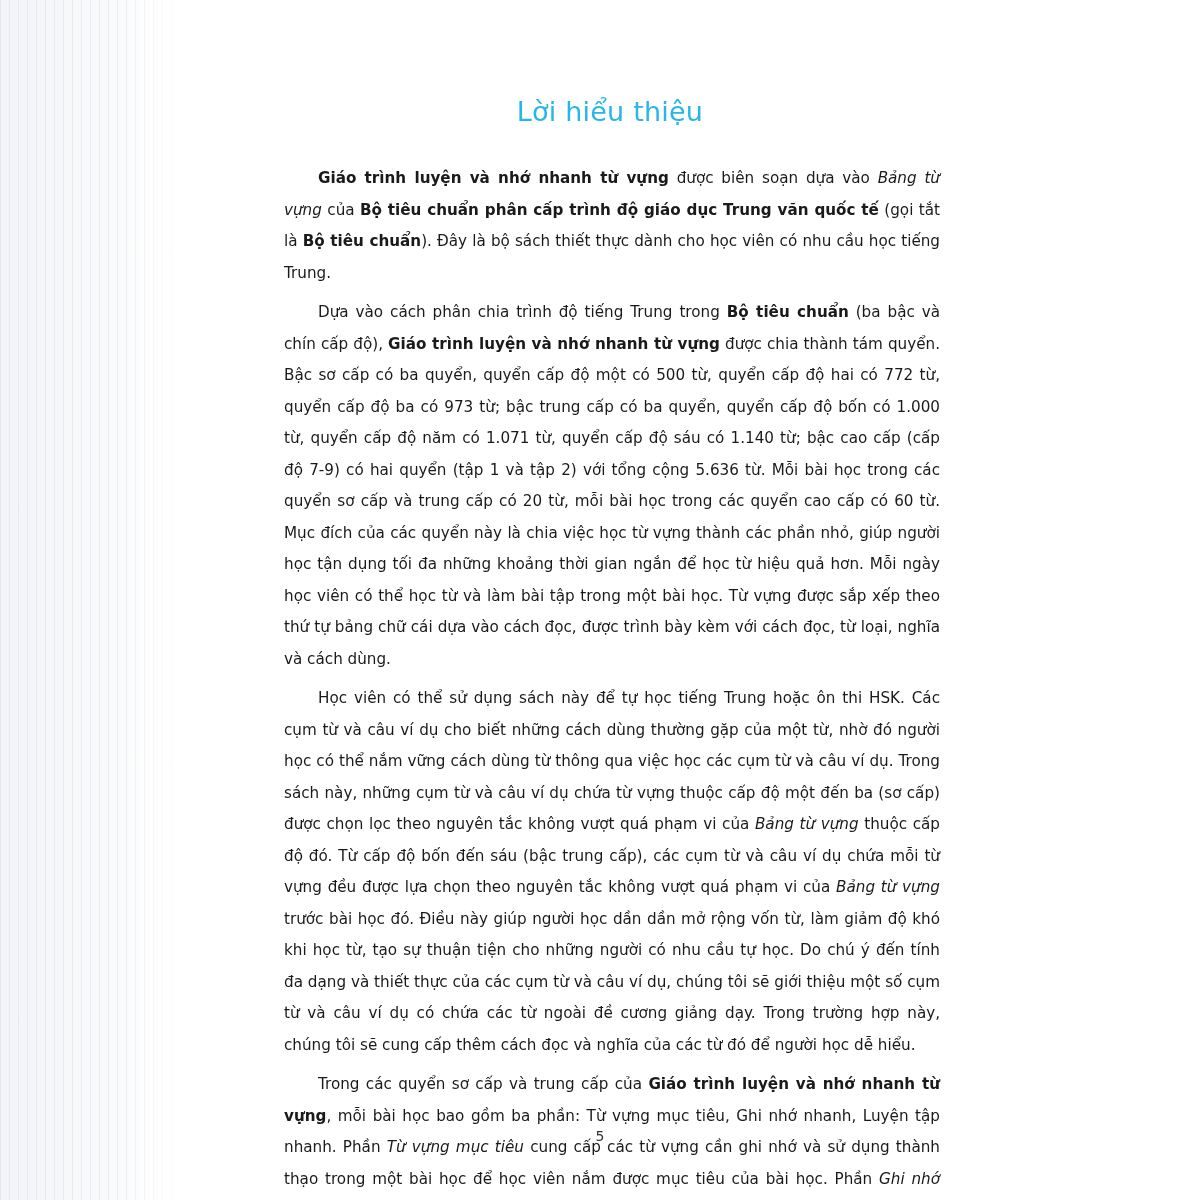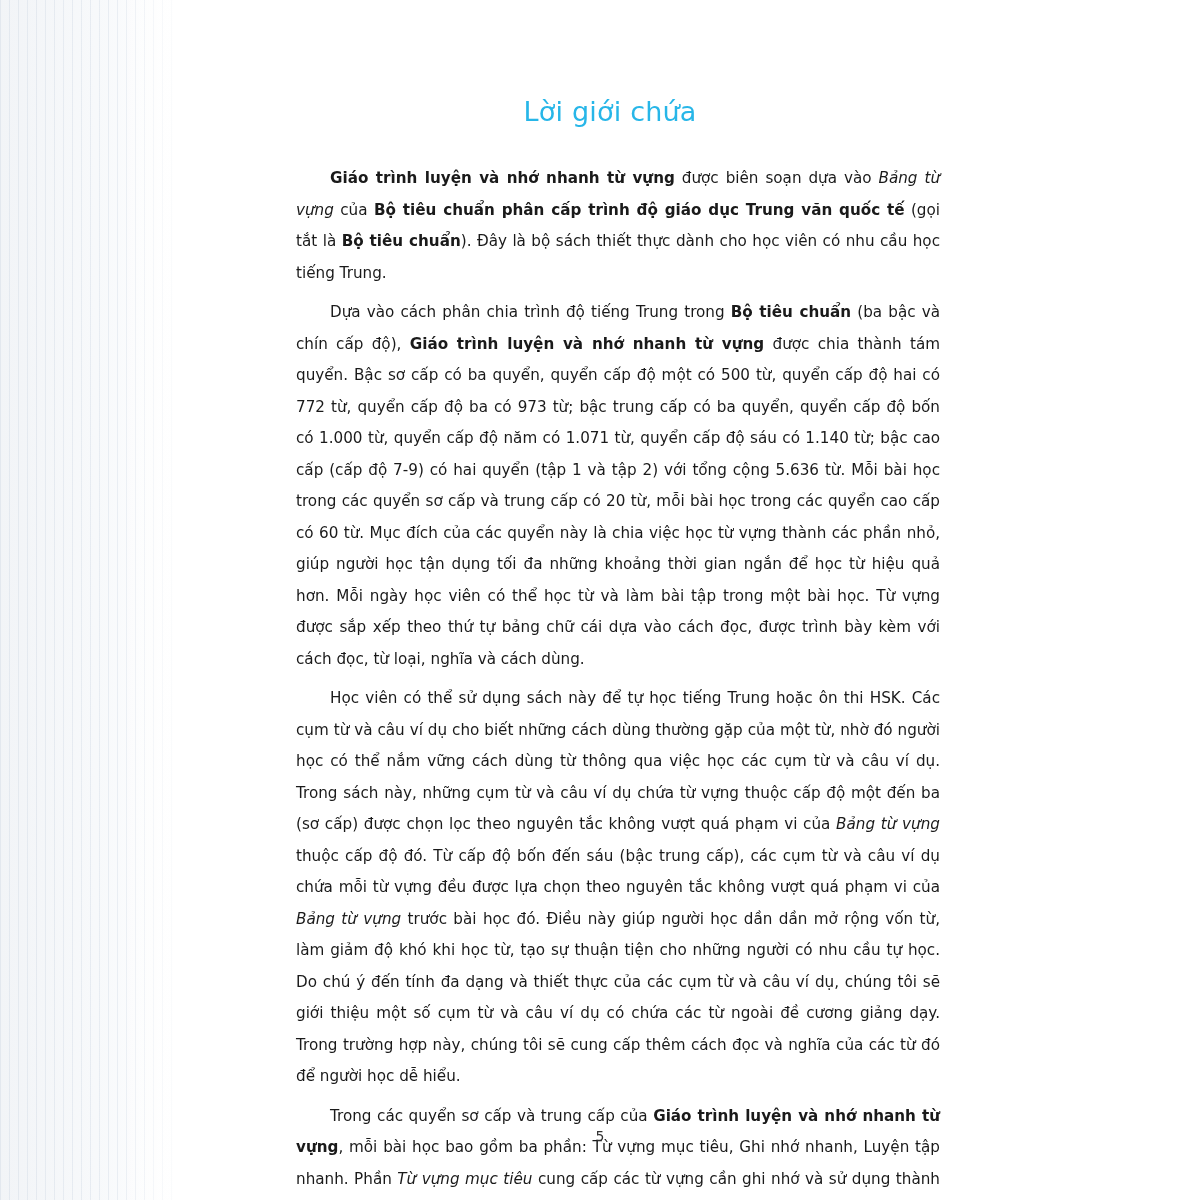--- a/index.html
+++ b/index.html
@@ -66,21 +66,21 @@
   .doc-title {
     color: #27b6e8;
     font-size: 27px;
     font-weight: normal;
     text-align: center;
     margin: 0 0 36px 0;
     letter-spacing: 0.2px;
   }
 
   .para {
-    margin: 0 0 3px 16px;
+    margin: 0 0 3px 4px;
     text-indent: 34px;
     text-align: justify;
     font-size: 15.2px;
     line-height: 31.5px;
     color: #1a1a1a;
   }
   .para + .para {
     margin-top: 8px;
   }
 
@@ -100,21 +100,21 @@
 </head>
 <body>
 
 <div class="page">
 
   <div class="gutter-shade"></div>
   <div class="gutter-lines"></div>
   <div class="gutter-fade"></div>
 
   <div class="content">
-    <h1 class="doc-title" style="color: rgb(39, 182, 232);">Lời giới chứa</h1>
+    <h1 class="doc-title" style="color: rgb(39, 182, 232);">Lời hiểu thiệu</h1>
 
     <p class="para"><span class="b">Giáo trình luyện và nhớ nhanh từ vựng</span><span> được biên soạn dựa vào </span><span class="i">Bảng từ vựng</span><span> của </span><span class="b">Bộ tiêu chuẩn phân cấp trình độ giáo dục Trung văn quốc tế</span><span> (gọi tắt là </span><span class="b">Bộ tiêu chuẩn</span><span>). Đây là bộ sách thiết thực dành cho học viên có nhu cầu học tiếng Trung.</span></p>
     <p class="para"><span>Dựa vào cách phân chia trình độ tiếng Trung trong </span><span class="b">Bộ tiêu chuẩn</span><span> (ba bậc và chín cấp độ), </span><span class="b">Giáo trình luyện và nhớ nhanh từ vựng</span><span> được chia thành tám quyển. Bậc sơ cấp có ba quyển, quyển cấp độ một có 500 từ, quyển cấp độ hai có 772 từ, quyển cấp độ ba có 973 từ; bậc trung cấp có ba quyển, quyển cấp độ bốn có 1.000 từ, quyển cấp độ năm có 1.071 từ, quyển cấp độ sáu có 1.140 từ; bậc cao cấp (cấp độ 7-9) có hai quyển (tập 1 và tập 2) với tổng cộng 5.636 từ. Mỗi bài học trong các quyển sơ cấp và trung cấp có 20 từ, mỗi bài học trong các quyển cao cấp có 60 từ. Mục đích của các quyển này là chia việc học từ vựng thành các phần nhỏ, giúp người học tận dụng tối đa những khoảng thời gian ngắn để học từ hiệu quả hơn. Mỗi ngày học viên có thể học từ và làm bài tập trong một bài học. Từ vựng được sắp xếp theo thứ tự bảng chữ cái dựa vào cách đọc, được trình bày kèm với cách đọc, từ loại, nghĩa và cách dùng.</span></p>
     <p class="para"><span>Học viên có thể sử dụng sách này để tự học tiếng Trung hoặc ôn thi HSK. Các cụm từ và câu ví dụ cho biết những cách dùng thường gặp của một từ, nhờ đó người học có thể nắm vững cách dùng từ thông qua việc học các cụm từ và câu ví dụ. Trong sách này, những cụm từ và câu ví dụ chứa từ vựng thuộc cấp độ một đến ba (sơ cấp) được chọn lọc theo nguyên tắc không vượt quá phạm vi của </span><span class="i">Bảng từ vựng</span><span> thuộc cấp độ đó. Từ cấp độ bốn đến sáu (bậc trung cấp), các cụm từ và câu ví dụ chứa mỗi từ vựng đều được lựa chọn theo nguyên tắc không vượt quá phạm vi của </span><span class="i">Bảng từ vựng</span><span> trước bài học đó. Điều này giúp người học dần dần mở rộng vốn từ, làm giảm độ khó khi học từ, tạo sự thuận tiện cho những người có nhu cầu tự học. Do chú ý đến tính đa dạng và thiết thực của các cụm từ và câu ví dụ, chúng tôi sẽ giới thiệu một số cụm từ và câu ví dụ có chứa các từ ngoài đề cương giảng dạy. Trong trường hợp này, chúng tôi sẽ cung cấp thêm cách đọc và nghĩa của các từ đó để người học dễ hiểu.</span></p>
     <p class="para"><span>Trong các quyển sơ cấp và trung cấp của </span><span class="b">Giáo trình luyện và nhớ nhanh từ vựng</span><span>, mỗi bài học bao gồm ba phần: Từ vựng mục tiêu, Ghi nhớ nhanh, Luyện tập nhanh. Phần </span><span class="i">Từ vựng mục tiêu</span><span> cung cấp các từ vựng cần ghi nhớ và sử dụng thành thạo trong một bài học để học viên nắm được mục tiêu của bài học. Phần </span><span class="i">Ghi nhớ nhanh</span><span> cung cấp cách đọc, từ loại, nghĩa và cách dùng của từng từ. Từ vựng mục tiêu được đánh dấu bằng cách gạch chân và in màu, các cụm từ và câu ví dụ được lựa chọn và thiết kế theo hướng vừa tiêu biểu vừa thông dụng, cách vận dụng từ vào ngữ cảnh thực tế được chú trọng, số lượng và độ khó của các từ ngoài đề cương giảng dạy cũng được kiểm soát chặt. Phần </span></p>
   </div>
 
   <div class="page-number">5</div>
 </div>
 

